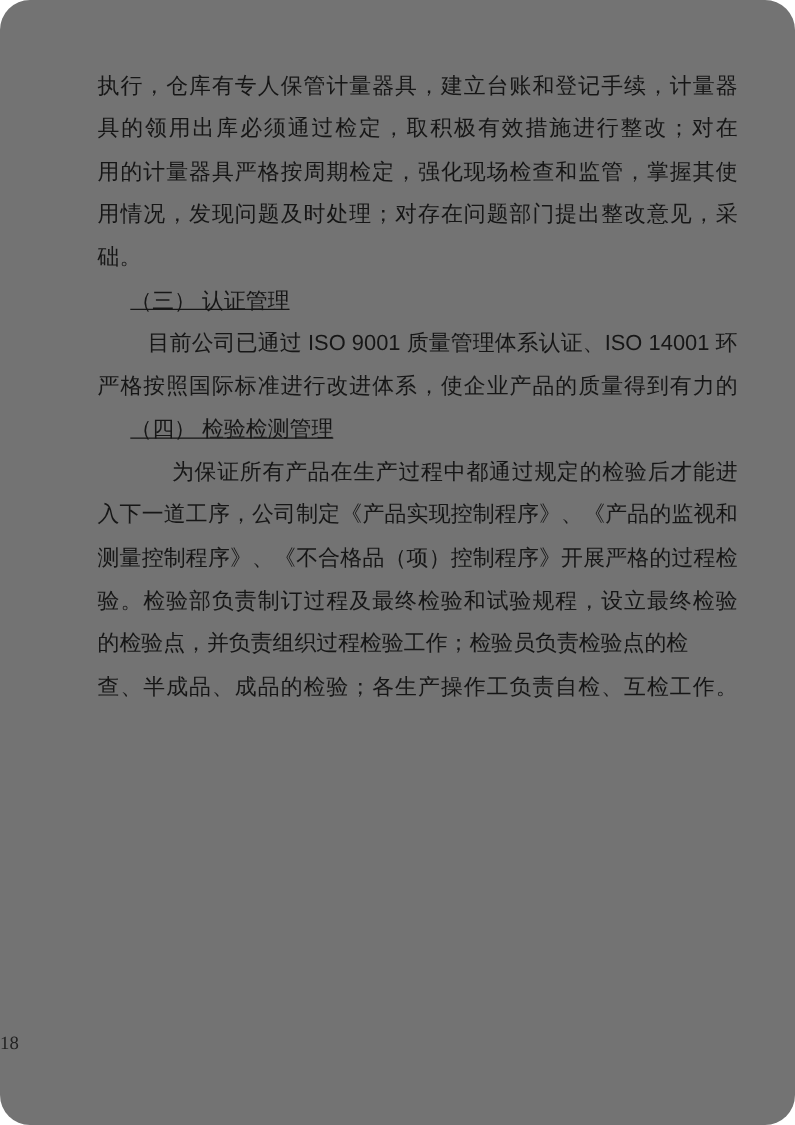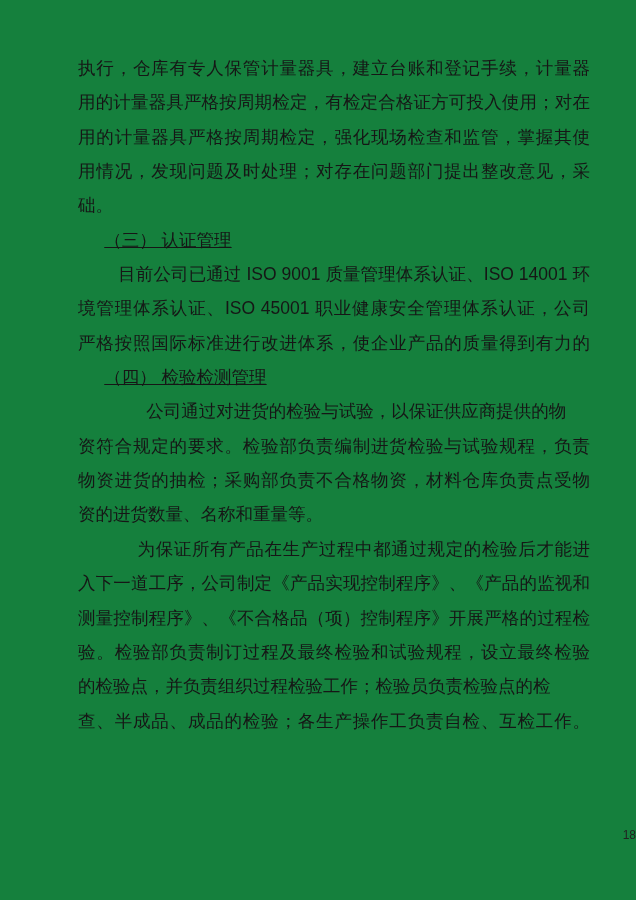--- a/index.html
+++ b/index.html
@@ -4,25 +4,26 @@
 <style>
   html, body {
     margin: 0;
     padding: 0;
     background: #ffffff;
   }
   .page {
     position: relative;
     width: 636px;
     height: 900px;
-    background: #15803d;
+    background: #737373;
     overflow: hidden;
     
     font-family: "Liberation Sans", serif;
     color: #161616;
+    border-radius: 24px;
   }
   .content {
     position: absolute;
     top: 51px;
     left: 78px;
     width: 512px;
     font-size: 17.5px;
     line-height: 34.35px;
   }
   .line {
@@ -40,61 +41,54 @@
     text-decoration: underline;
   }
   .indent-2-3 { text-indent: 2.3em; }
   .indent-3-4 { text-indent: 3.4em; font-family: Liberation Serif, serif; }
   .indent-3-9 { text-indent: 3.9em; }
   .footer {
     position: absolute;
     top: 829px;
     left: 0;
     width: 100%;
-    text-align: right;
-    font-size: 12px;
+    text-align: left;
+    font-size: 15px;
     line-height: 12px;
-    font-family: Liberation Sans, sans-serif;
+    font-family: Liberation Serif, serif;
     color: #222222;
   }
 </style>
 </head>
 <body>
 
 <div class="page">
   <div class="content">
 
     <div>
       <div class="line just">执行，仓库有专人保管计量器具，建立台账和登记手续，计量器</div>
-      <div class="line just">用的计量器具严格按周期检定，有检定合格证方可投入使用；对在</div>
+      <div class="line just">具的领用出库必须通过检定，取积极有效措施进行整改；对在</div>
       <div class="line just">用的计量器具严格按周期检定，强化现场检查和监管，掌握其使</div>
       <div class="line just">用情况，发现问题及时处理；对存在问题部门提出整改意见，采</div>
       <div class="line">础。</div>
     </div>
 
     <div class="heading">
       <div class="line">（三） 认证管理</div>
     </div>
 
     <div>
       <div class="line just indent-2-3">目前公司已通过 ISO 9001 质量管理体系认证、ISO 14001 环</div>
-      <div class="line just">境管理体系认证、ISO 45001 职业健康安全管理体系认证，公司</div>
       <div class="line just">严格按照国际标准进行改进体系，使企业产品的质量得到有力的</div>
     </div>
 
     <div class="heading">
       <div class="line">（四） 检验检测管理</div>
     </div>
 
-    <div>
-      <div class="line indent-3-9">公司通过对进货的检验与试验，以保证供应商提供的物</div>
-      <div class="line just">资符合规定的要求。检验部负责编制进货检验与试验规程，负责</div>
-      <div class="line just">物资进货的抽检；采购部负责不合格物资，材料仓库负责点受物</div>
-      <div class="line">资的进货数量、名称和重量等。</div>
-    </div>
 
     <div>
       <div class="line just indent-3-4">为保证所有产品在生产过程中都通过规定的检验后才能进</div>
       <div class="line just">入下一道工序，公司制定《产品实现控制程序》、《产品的监视和</div>
       <div class="line just">测量控制程序》、《不合格品（项）控制程序》开展严格的过程检</div>
       <div class="line just">验。检验部负责制订过程及最终检验和试验规程，设立最终检验</div>
       <div class="line">的检验点，并负责组织过程检验工作；检验员负责检验点的检</div>
       <div class="line just">查、半成品、成品的检验；各生产操作工负责自检、互检工作。</div>
     </div>
 

